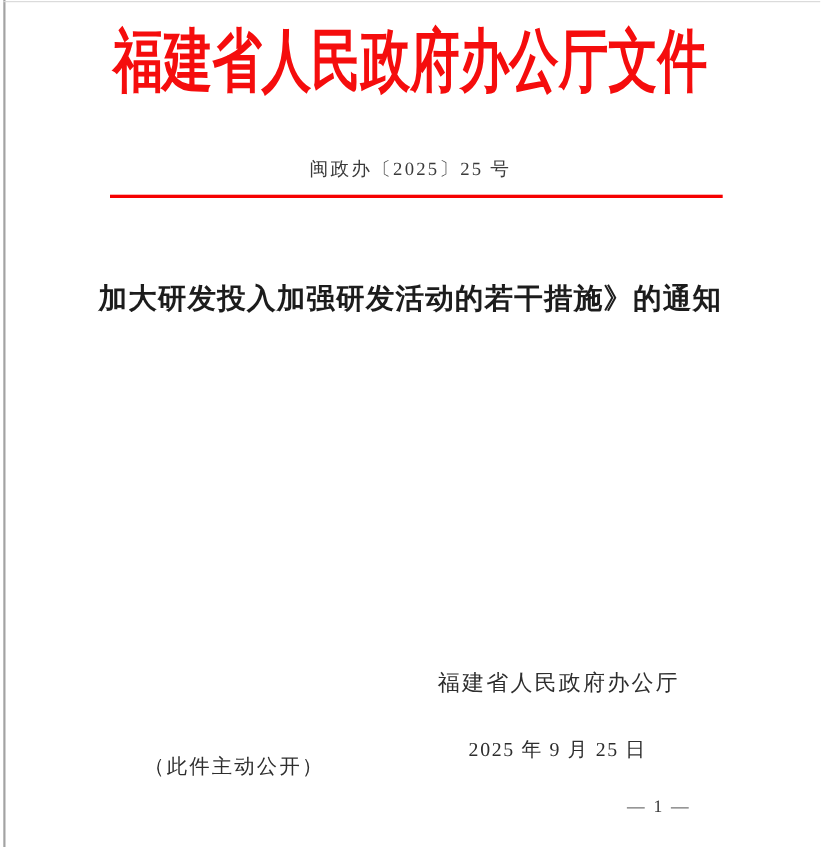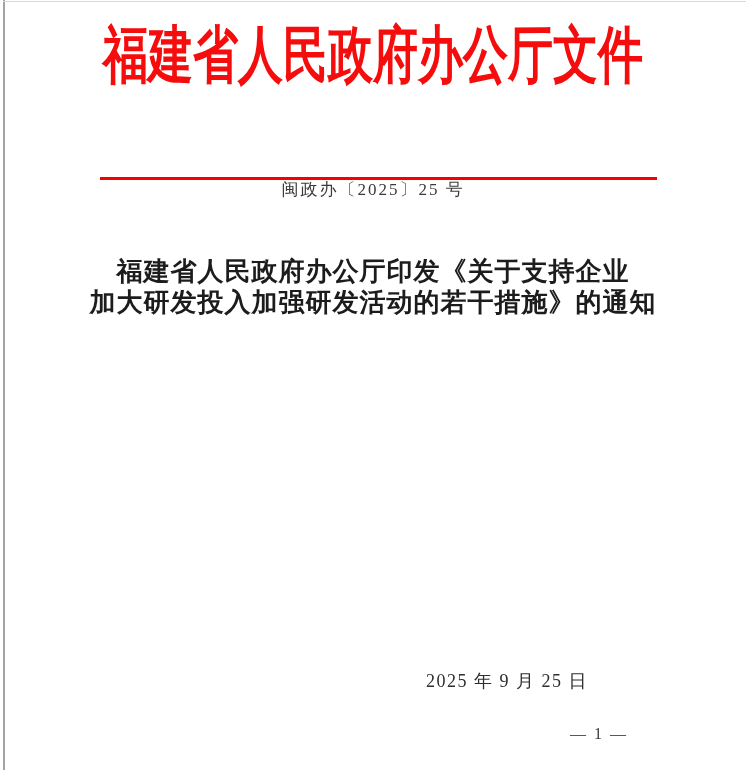--- a/index.html
+++ b/index.html
@@ -44,21 +44,20 @@
   
   .doc-number {
     position: absolute;
     left: 0; top: 142px;
     width: 100%;
     text-align: center;
     color: #3a3a3a;
     font-size: 17px;
     letter-spacing: 2px;
     white-space: nowrap;
-    margin-top: 36px;
   }
   
   .red-rule {
     position: absolute;
     left: 100px; top: 177px;
     width: 557px; height: 3px;
     background: #f60000;
   }
   
   .doc-title {
@@ -130,24 +129,25 @@
   <div class="edge-left"></div>
   <div class="edge-top"></div>
 
   <div class="masthead">福建省人民政府办公厅文件</div>
 
   <div class="doc-number">闽政办〔2025〕25 号</div>
 
   <div class="red-rule"></div>
 
   <div class="doc-title">
-    <div>福建省人民政府办公厅印发《关于支持企业</div>
     <div>加大研发投入加强研发活动的若干措施》的通知</div>
   </div>
 
 
+  <div class="signature">福建省人民政府办公厅</div>
 
   <div class="issue-date">2025 年 9 月 25 日</div>
 
+  <div class="disclosure">（此件主动公开）</div>
 
   <div class="page-number">— 1 —</div>
 
 </div>
 
 </body></html>

